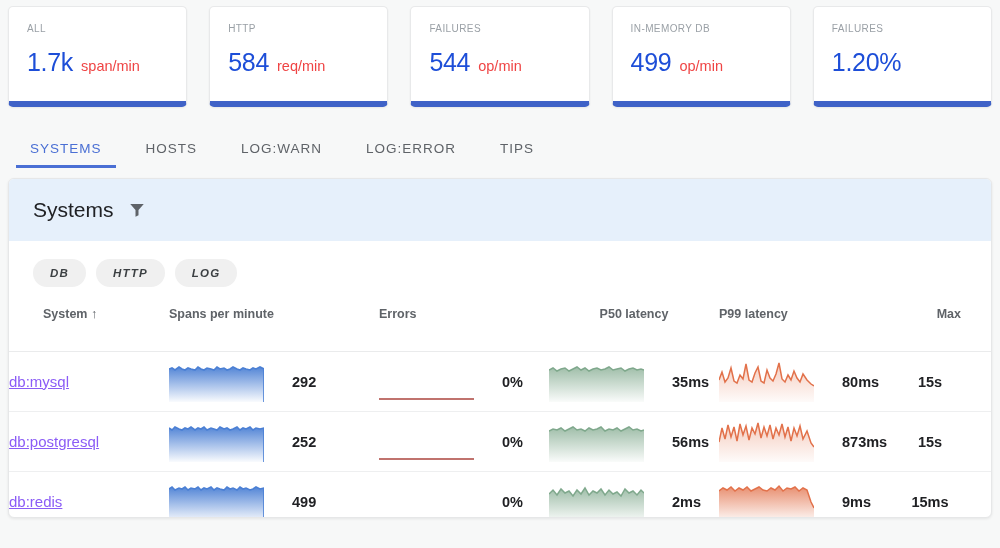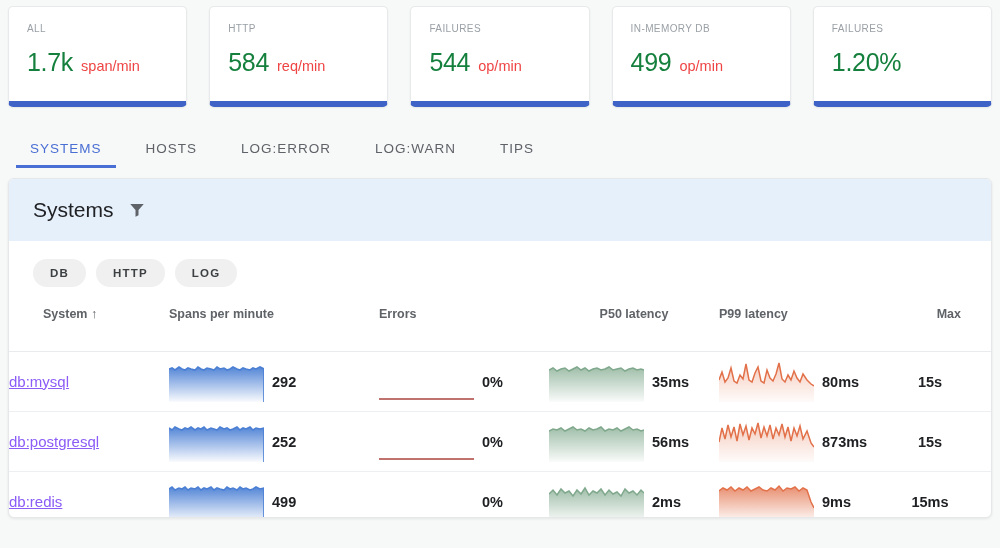--- a/index.html
+++ b/index.html
@@ -28,21 +28,21 @@
     position: relative;
     height: 101px;
   }
   .card-label {
     font-size: 10px;
     color: #9aa0a6;
     letter-spacing: 0.4px;
     margin-bottom: 14px;
   }
   .card-value-row { display: flex; align-items: baseline; gap: 8px; }
-  .card-value { font-size: 25px; color: #15803d; letter-spacing: -0.3px; }
+  .card-value { font-size: 25px; color: #1d4ed8; letter-spacing: -0.3px; }
   .card-unit { font-size: 14.5px; color: #ef4444; }
 
   
   .tabs {
     display: flex;
     align-items: flex-end;
     height: 56px;
     padding: 0 8px;
     gap: 0;
   }
@@ -78,21 +78,21 @@
     background: #e6f0fb;
     height: 62px;
     display: flex;
     align-items: center;
     gap: 14px;
     padding: 0 24px;
   }
   .panel-title { font-size: 21px; color: #202124; }
   .funnel { display: block; }
 
-  .chips { display: flex; gap: 10px; padding: 18px 24px 10px 24px; }
+  .chips { display: flex; gap: 10px; padding: 18px 24px 10px 24px; font-style: italic; }
   .chip {
     background: #f0f0f0;
     color: #3c4043;
     border-radius: 16px;
     font-size: 11.5px;
     font-weight: bold;
     letter-spacing: 1.2px;
     padding: 8px 17px;
     cursor: pointer;
   }
@@ -119,21 +119,21 @@
     height: 60px;
     border-bottom: 1px solid #eeeff0;
     vertical-align: middle;
   }
   .sys-link {
     color: #8b5cf6;
     text-decoration: underline;
     font-size: 15px;
     display: inline-block;
   }
-  .metric-cell { display: flex; align-items: center; gap: 8px; }
+  .metric-cell { display: flex; align-items: center; gap: 28px; }
   .spark { display: block; flex: 0 0 auto; }
   .metric-val { font-size: 14.5px; color: #202124; font-weight: bold; }
   .max-val {
     font-size: 14.5px; color: #202124; font-weight: bold;
     text-align: center; padding-right: 30px;
   }
 </style>
 </head>
 <body>
 
@@ -171,22 +171,22 @@
     <div class="card-value-row">
       <span class="card-value">1.20%</span>
       <span class="card-unit"></span>
     </div>
   </div>
 </div>
 
 <div class="tabs">
   <div class="tab active">SYSTEMS</div>
   <div class="tab">HOSTS</div>
+  <div class="tab">LOG:WARN</div>
   <div class="tab">LOG:ERROR</div>
-  <div class="tab">LOG:WARN</div>
   <div class="tab">TIPS</div>
 </div>
 
 <div class="panel">
 
   <div class="panel-head">
     <span class="panel-title">Systems</span>
     <span>
       <svg class="funnel" width="18" height="18" viewBox="0 0 24 24" aria-hidden="true">
         <path d="M3 4h18l-7 8v7l-4 2v-9z" fill="#5f6368"></path>

